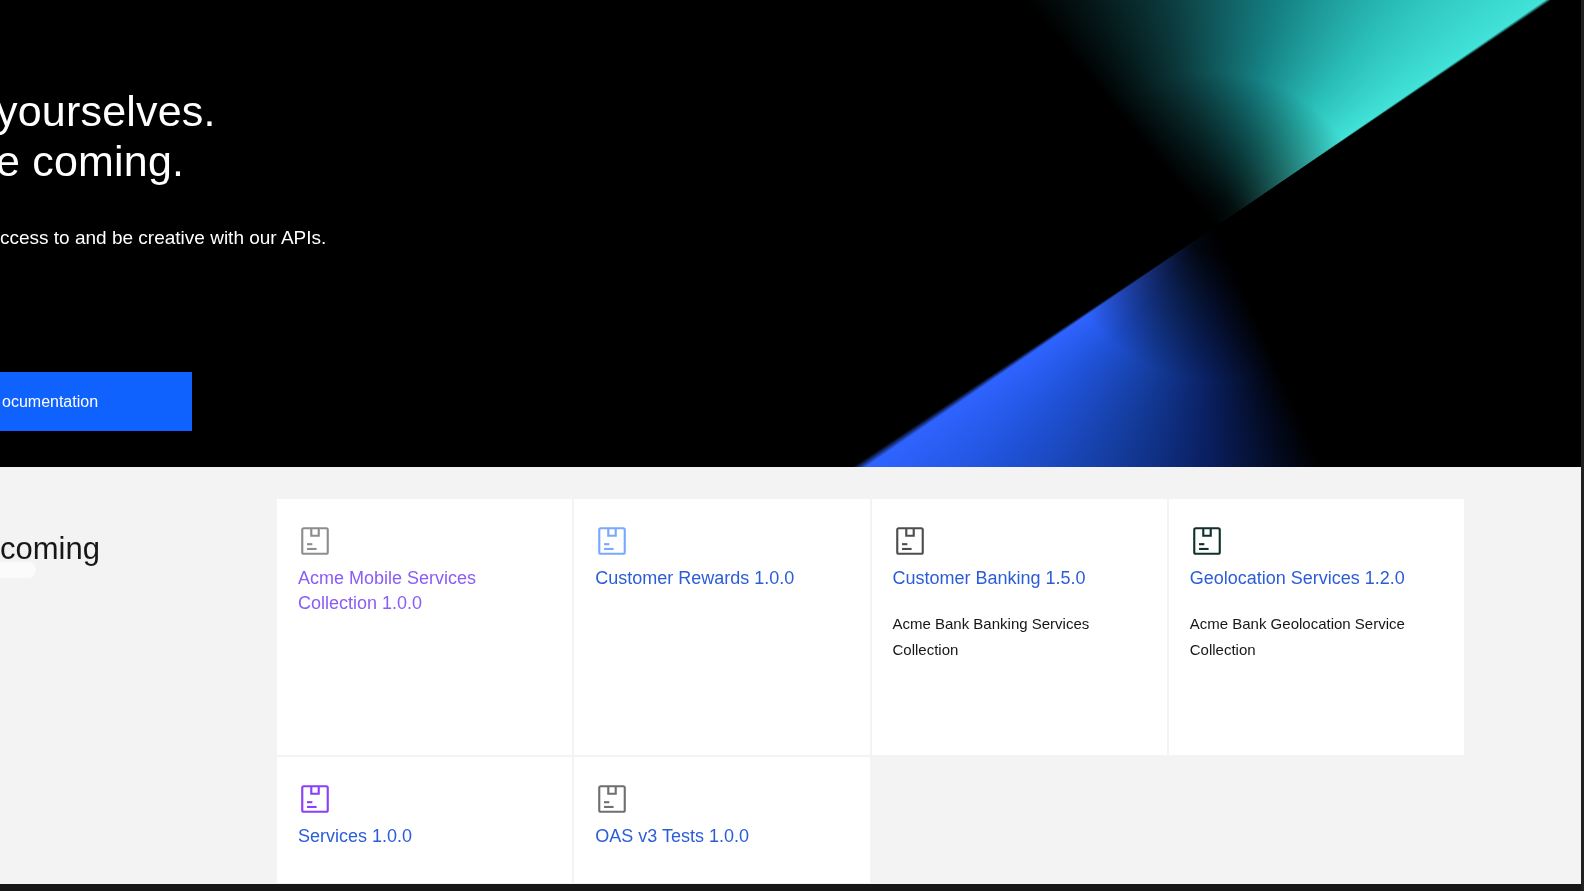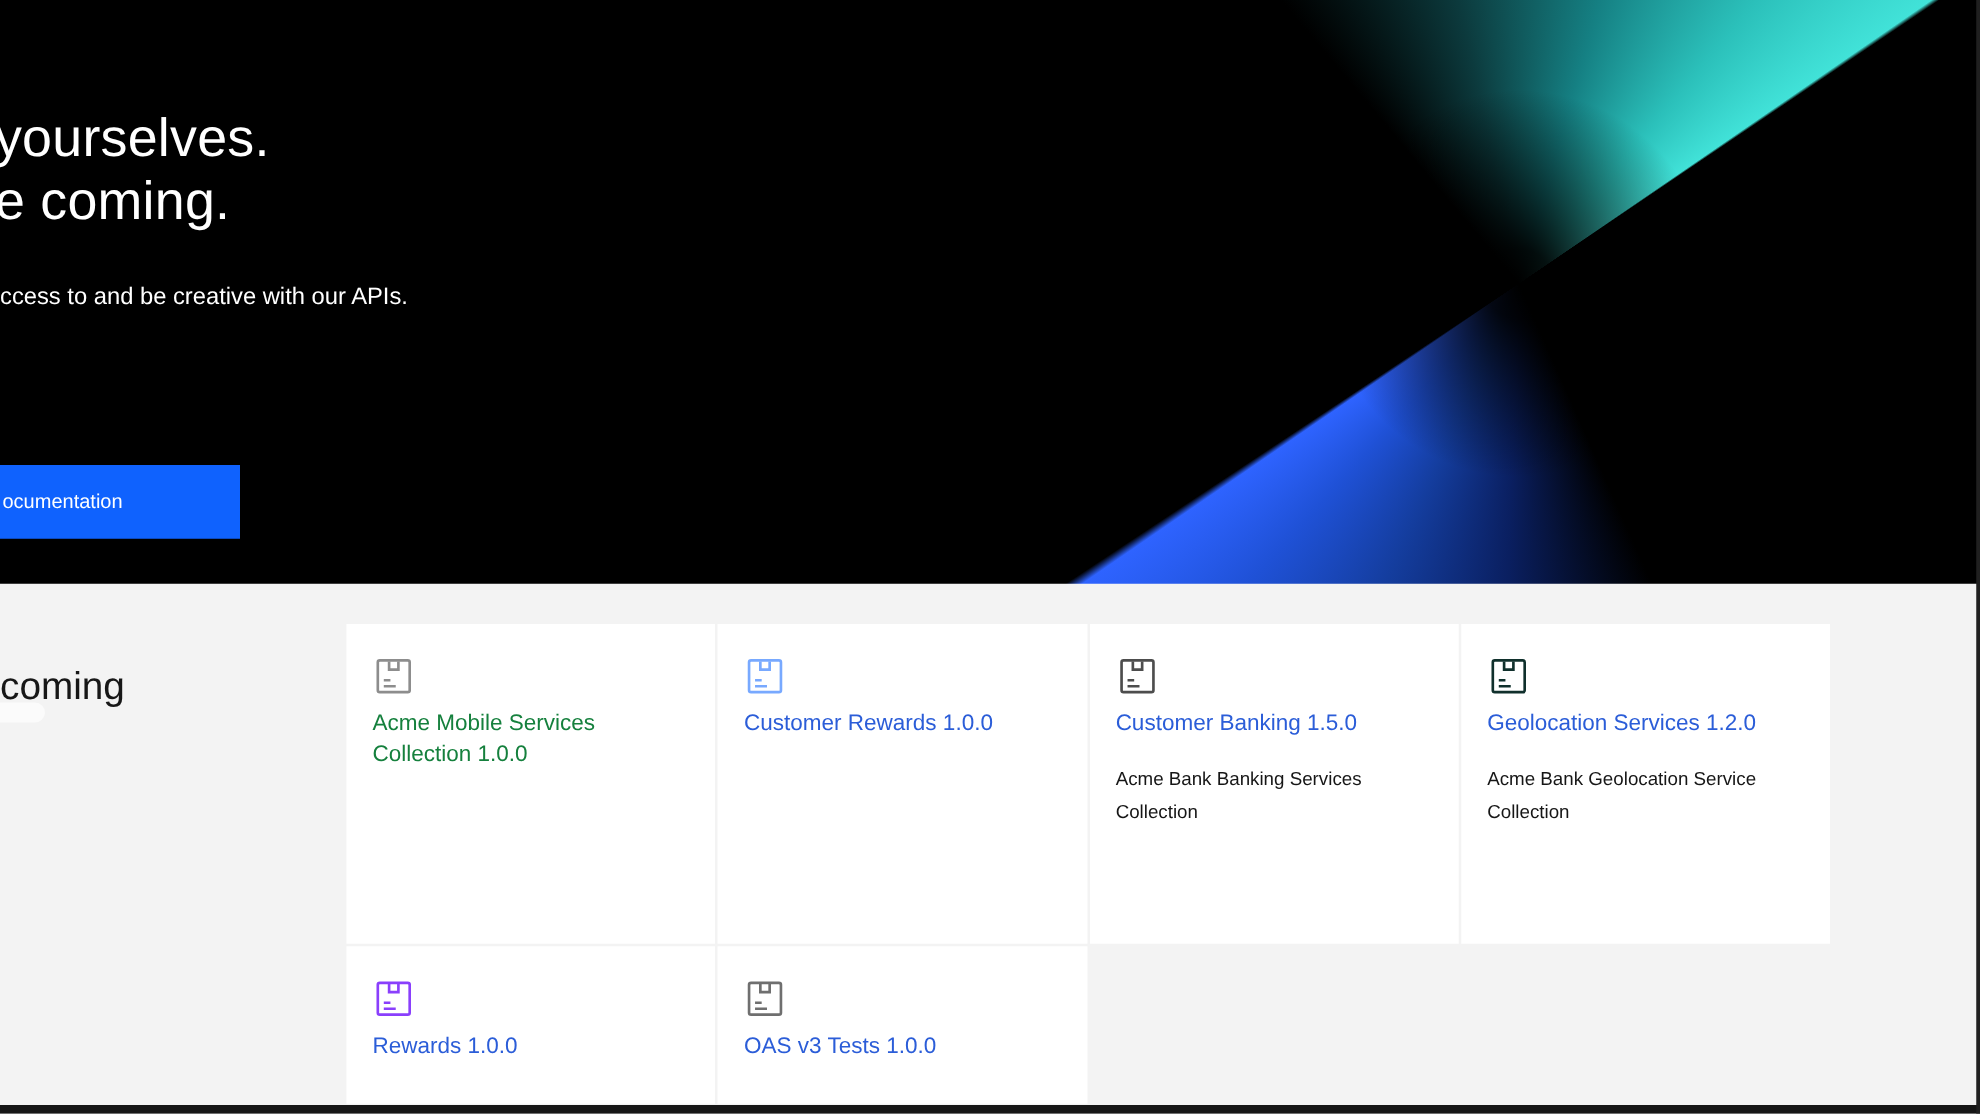--- a/index.html
+++ b/index.html
@@ -79,21 +79,21 @@
   <div class="grid">
   <div class="card">
     <span class="pkg" style="color: rgb(141, 141, 141);">
       <svg viewBox="0 0 32 32" width="34" height="34" fill="none" stroke="currentColor" stroke-width="2">
         <rect x="4" y="4" width="24" height="24" rx="1.5"></rect>
         <path d="M12.5 4.8 V11 H19.5 V4.8"></path>
         <path d="M8.5 19 H13.5"></path>
         <path d="M8.5 23.5 H17.5"></path>
       </svg>
     </span>
-    <a class="card-title" href="#" style="color: #15803d;">Acme Mobile Services Collection 1.0.0</a>
+    <a class="card-title" href="#" style="color: #8b5cf6;">Acme Mobile Services Collection 1.0.0</a>
     
   </div>
 
   <div class="card">
     <span class="pkg" style="color: rgb(120, 169, 255);">
       <svg viewBox="0 0 32 32" width="34" height="34" fill="none" stroke="currentColor" stroke-width="2">
         <rect x="4" y="4" width="24" height="24" rx="1.5"></rect>
         <path d="M12.5 4.8 V11 H19.5 V4.8"></path>
         <path d="M8.5 19 H13.5"></path>
         <path d="M8.5 23.5 H17.5"></path>
@@ -131,21 +131,21 @@
 
   <div class="card">
     <span class="pkg" style="color: rgb(138, 63, 252);">
       <svg viewBox="0 0 32 32" width="34" height="34" fill="none" stroke="currentColor" stroke-width="2">
         <rect x="4" y="4" width="24" height="24" rx="1.5"></rect>
         <path d="M12.5 4.8 V11 H19.5 V4.8"></path>
         <path d="M8.5 19 H13.5"></path>
         <path d="M8.5 23.5 H17.5"></path>
       </svg>
     </span>
-    <a class="card-title" href="#" style="color: rgb(43, 93, 216);">Rewards 1.0.0</a>
+    <a class="card-title" href="#" style="color: rgb(43, 93, 216);">Services 1.0.0</a>
     
   </div>
 
   <div class="card">
     <span class="pkg" style="color: rgb(111, 111, 111);">
       <svg viewBox="0 0 32 32" width="34" height="34" fill="none" stroke="currentColor" stroke-width="2">
         <rect x="4" y="4" width="24" height="24" rx="1.5"></rect>
         <path d="M12.5 4.8 V11 H19.5 V4.8"></path>
         <path d="M8.5 19 H13.5"></path>
         <path d="M8.5 23.5 H17.5"></path>

